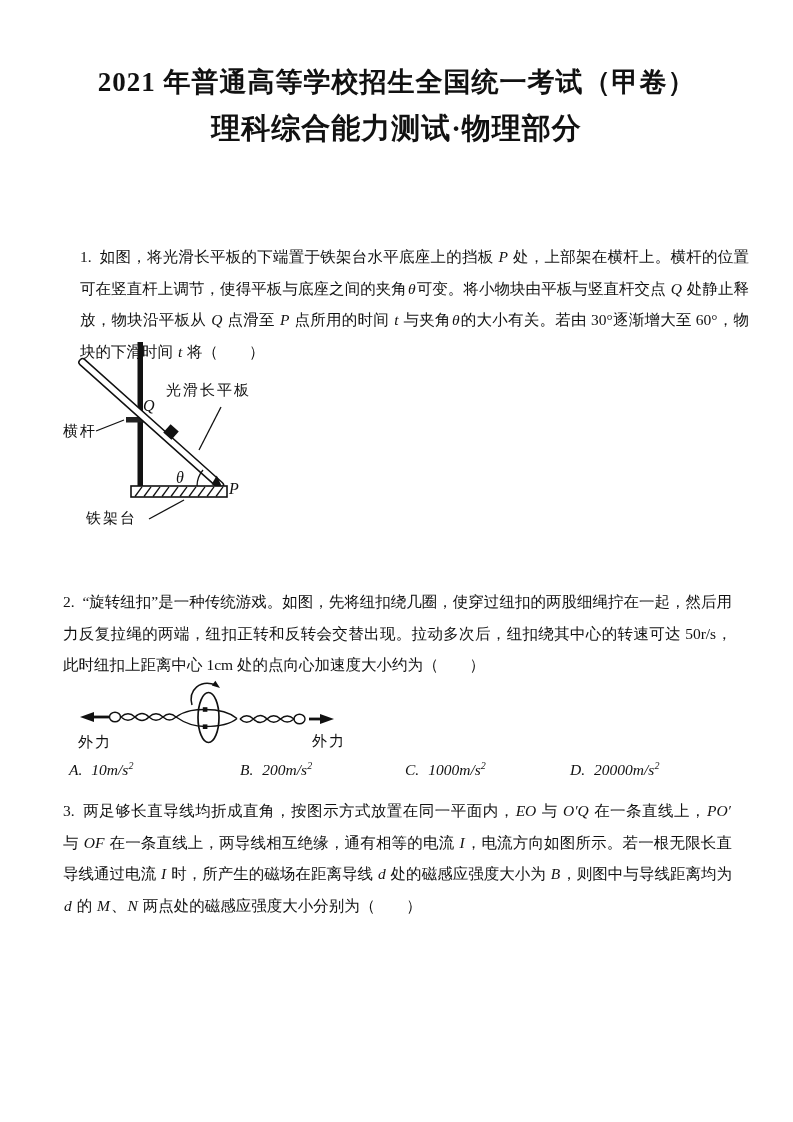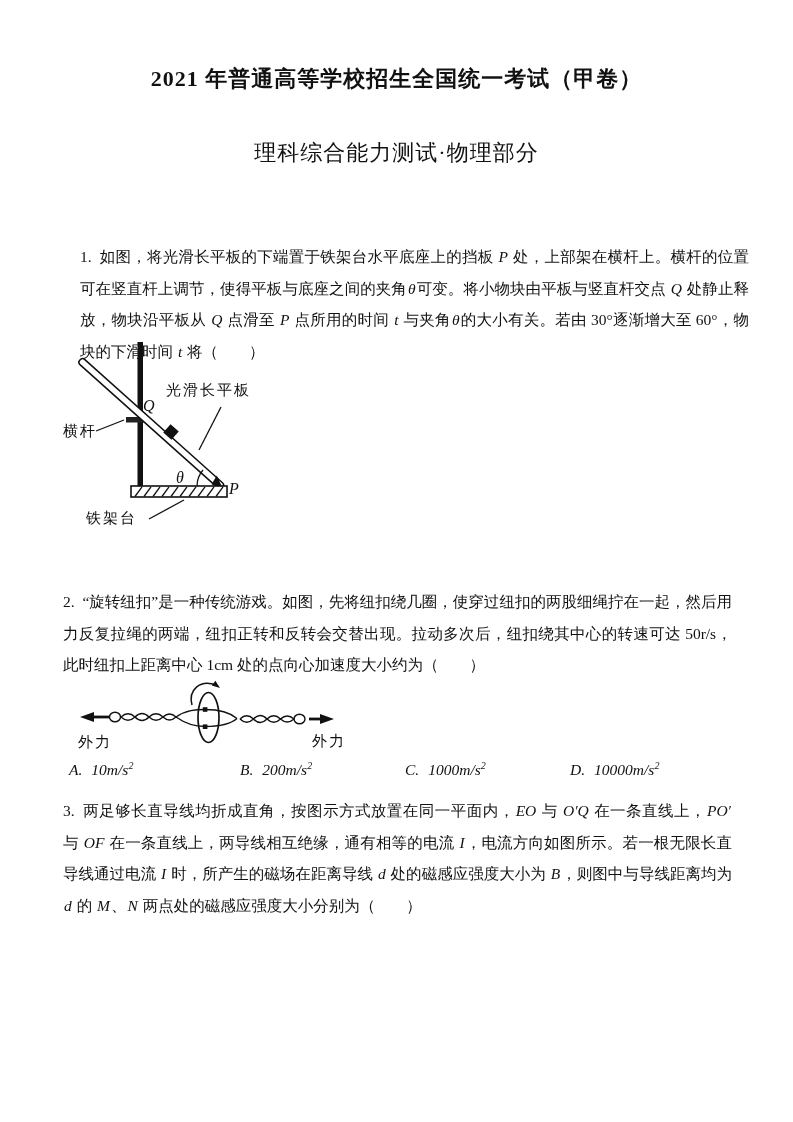--- a/index.html
+++ b/index.html
@@ -5,25 +5,25 @@
   html,body { margin:0; padding:0; background:#888; }
   .sheet {
     position:relative; width:793px; height:1122px; margin:0 auto;
     background:#ffffff; color:#111;
     font-family:"Liberation Serif","DejaVu Serif",serif;
     overflow:hidden;
   }
   .abs { position:absolute; }
   .title {
     top:64px; left:0; right:0; text-align:center;
-    font-size:22px; font-weight:bold; letter-spacing:1px;
+    font-size:27px; font-weight:bold; letter-spacing:1px;
   }
   .subtitle {
     top:109px; left:0; right:0; text-align:center;
-    font-size:22px; font-weight:normal; letter-spacing:1px;margin-top:29px;
+    font-size:29px; font-weight:bold; letter-spacing:1px;
   }
   .intro {
     top:148px; left:63px; width:669px;
     font-size:17px; font-weight:bold; line-height:28px;
     text-align:justify;
   }
   .qtext {
     left:63px; width:669px;
     font-size:15.5px; line-height:31.5px; text-align:justify;
   }
@@ -142,18 +142,18 @@
 
       <text class="flabel" x="12" y="71" font-size="16">外力</text>
       <text class="flabel" x="246" y="70" font-size="16">外力</text>
     </svg>
   </div>
 
   <div class="abs opts o2">
     <span class="opt"><span class="opt-letter">A.</span><span><span>10m/s</span><span class="sup">2</span></span></span>
     <span class="opt"><span class="opt-letter">B.</span><span><span>200m/s</span><span class="sup">2</span></span></span>
     <span class="opt"><span class="opt-letter">C.</span><span><span>1000m/s</span><span class="sup">2</span></span></span>
-    <span class="opt"><span class="opt-letter">D.</span><span><span>10000m/s</span><span class="sup">2</span></span></span>
+    <span class="opt"><span class="opt-letter">D.</span><span><span>20000m/s</span><span class="sup">2</span></span></span>
   </div>
 
   <div class="abs qtext q3"><span>3.&nbsp;&nbsp;两足够长直导线均折成直角，按图示方式放置在同一平面内，</span><span class="var">EO</span><span> 与 </span><span class="var">O′Q</span><span> 在一条直线上，</span><span class="var">PO′</span><span> 与 </span><span class="var">OF</span><span> 在一条直线上，两导线相互绝缘，通有相等的电流 </span><span class="var">I</span><span>，电流方向如图所示。若一根无限长直导线通过电流 </span><span class="var">I</span><span> 时，所产生的磁场在距离导线 </span><span class="var">d</span><span> 处的磁感应强度大小为 </span><span class="var">B</span><span>，则图中与导线距离均为 </span><span class="var">d</span><span> 的 </span><span class="var">M</span><span>、</span><span class="var">N</span><span> 两点处的磁感应强度大小分别为（　　）</span></div>
 
 </div>
 
 </body></html>

